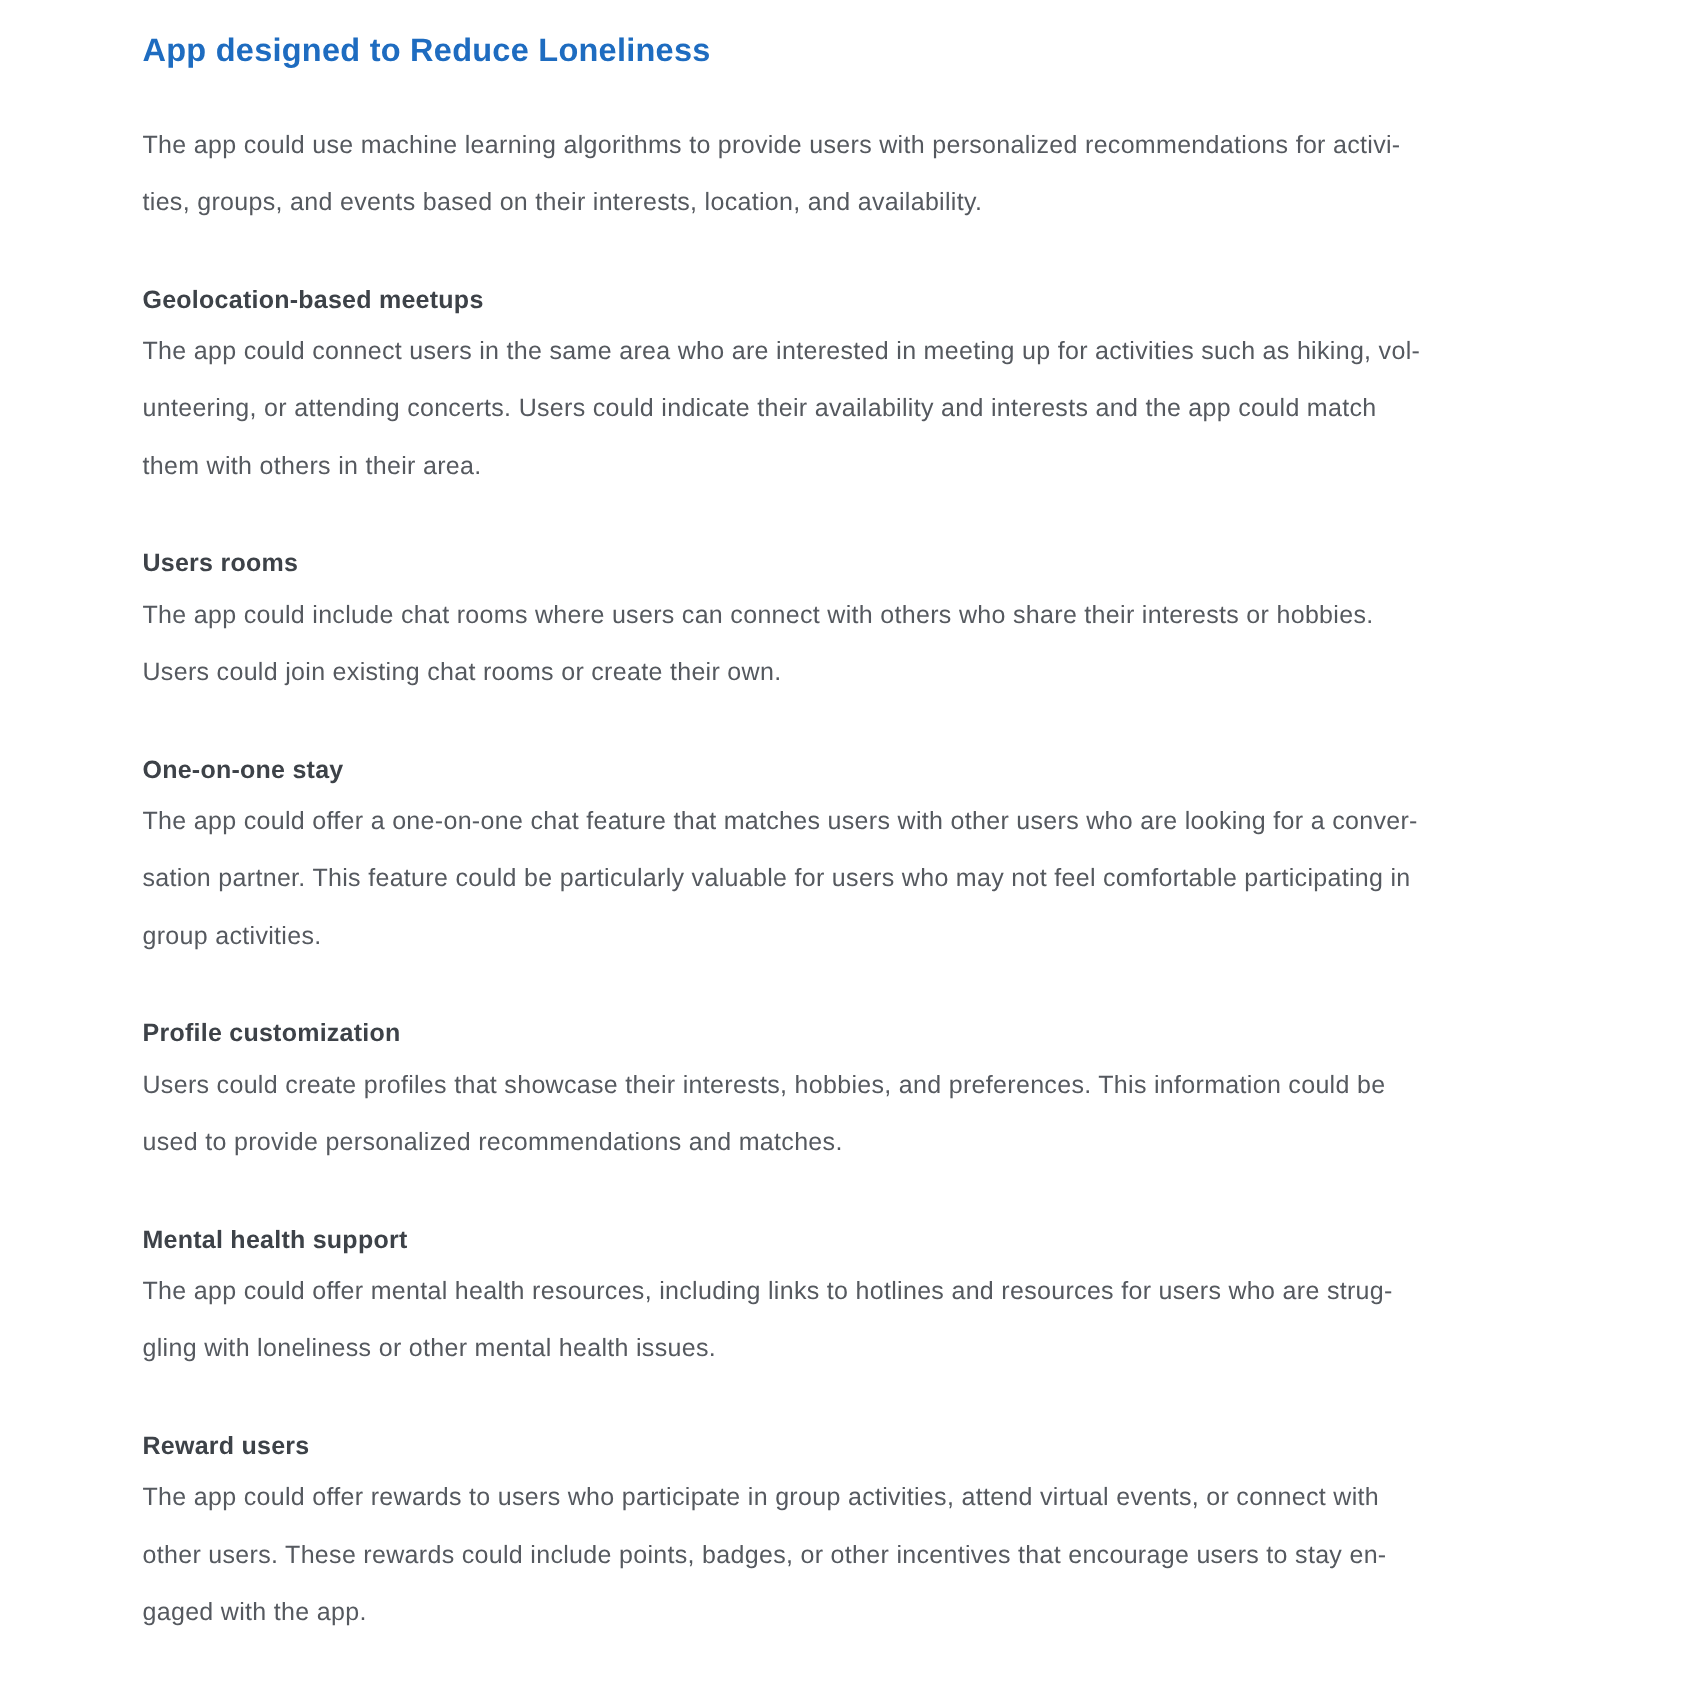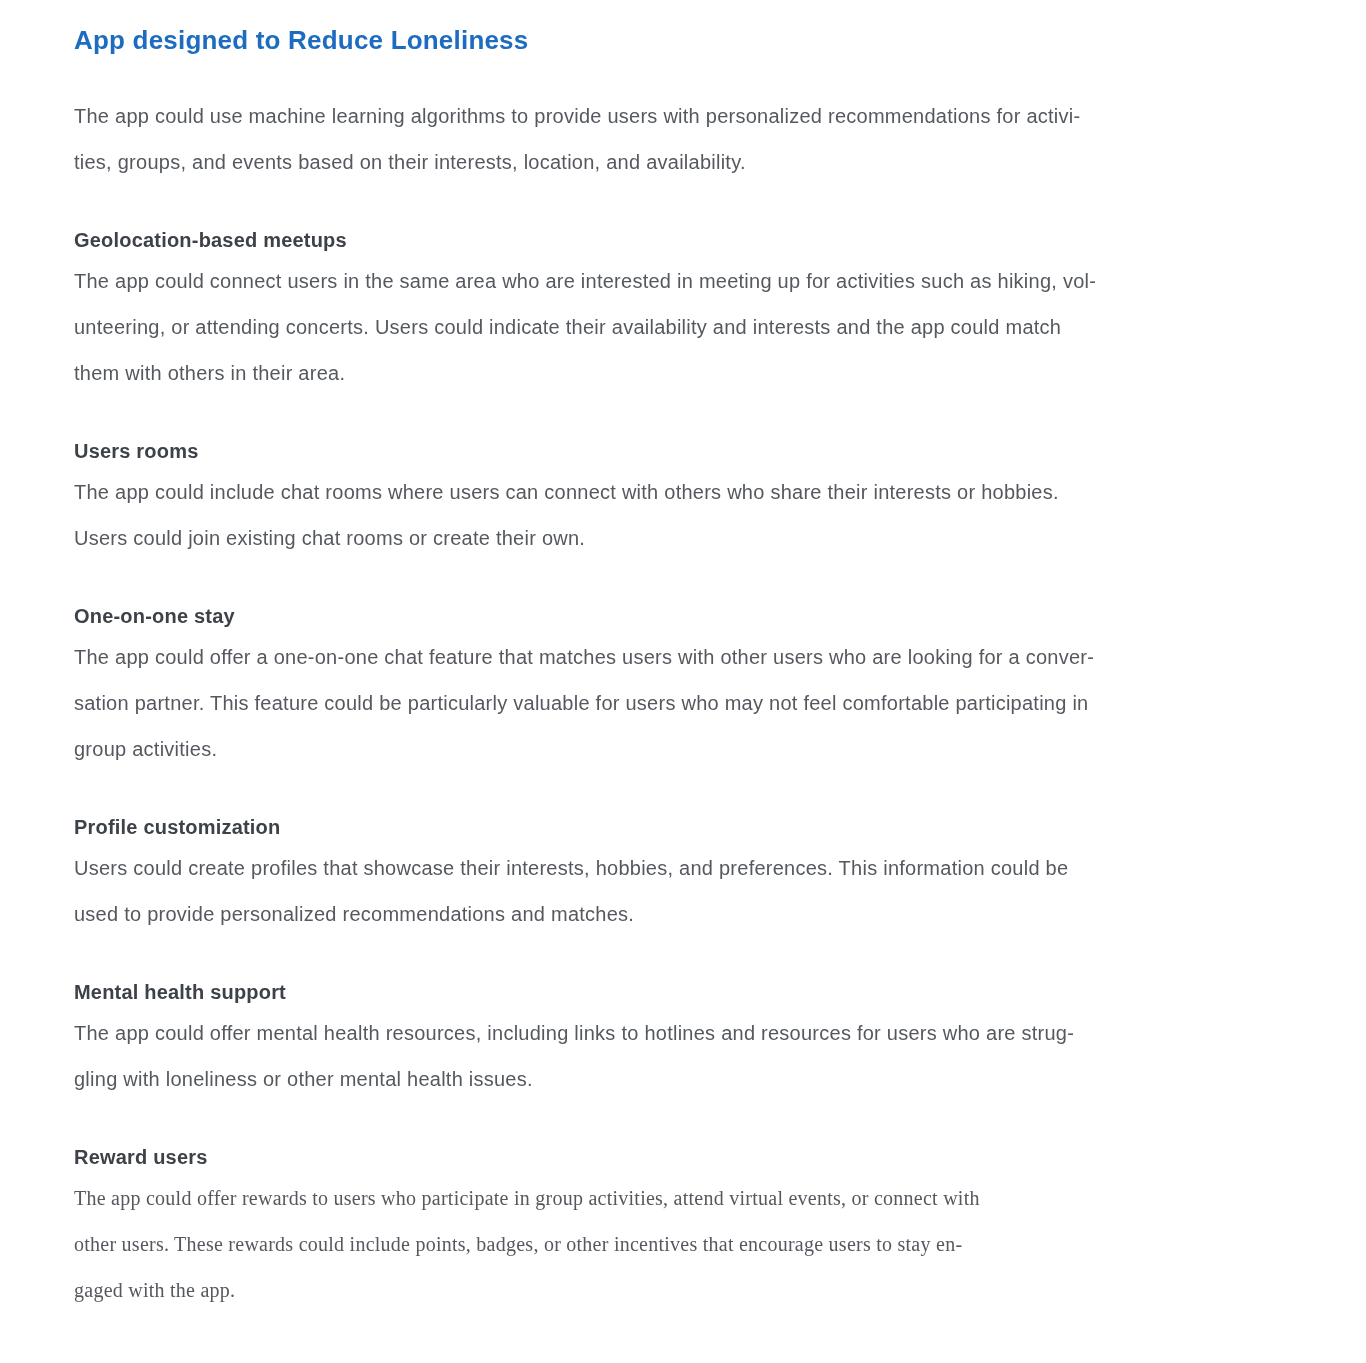--- a/index.html
+++ b/index.html
@@ -5,21 +5,21 @@
   * { box-sizing: border-box; }
   html, body { margin: 0; padding: 0; }
   body {
     width: 1366px;
     min-height: 1363px;
     background: var(--page-bg, #ffffff);
     font-family: "Liberation Sans", "DejaVu Sans", sans-serif;
     -webkit-font-smoothing: antialiased;
   }
   .article {
-    padding: 22px 74px 40px 74px;
+    padding: 22px 74px 40px 114px;
     width: 1366px;
   }
   .article-title {
     margin: 0 0 35px 0;
     font-size: 26px;
     line-height: 36px;
     font-weight: 700;
     letter-spacing: 0.2px;
     color: var(--accent, #1e6cc0);
   }
@@ -34,21 +34,21 @@
   }
   .section-body {
     margin: 0 0 37px 0;
     font-size: 20px;
     line-height: 46px;
     letter-spacing: 0.25px;
     color: var(--body-color, #55595f);
     white-space: pre-line;
     max-width: 1220px;
   }
-  .section:last-child .section-body { margin-bottom: 0; font-family: Liberation Serif, serif; }
+  .section:last-child .section-body { margin-bottom: 0; }
 </style>
 </head>
 <body>
 
 <main class="article">
   <h1 class="article-title">App designed to Reduce Loneliness</h1>
   <div id="sections">
   <section class="section">
     <p class="section-body">The app could use machine learning algorithms to provide users with personalized recommendations for activi-
 ties, groups, and events based on their interests, location, and availability.</p>

